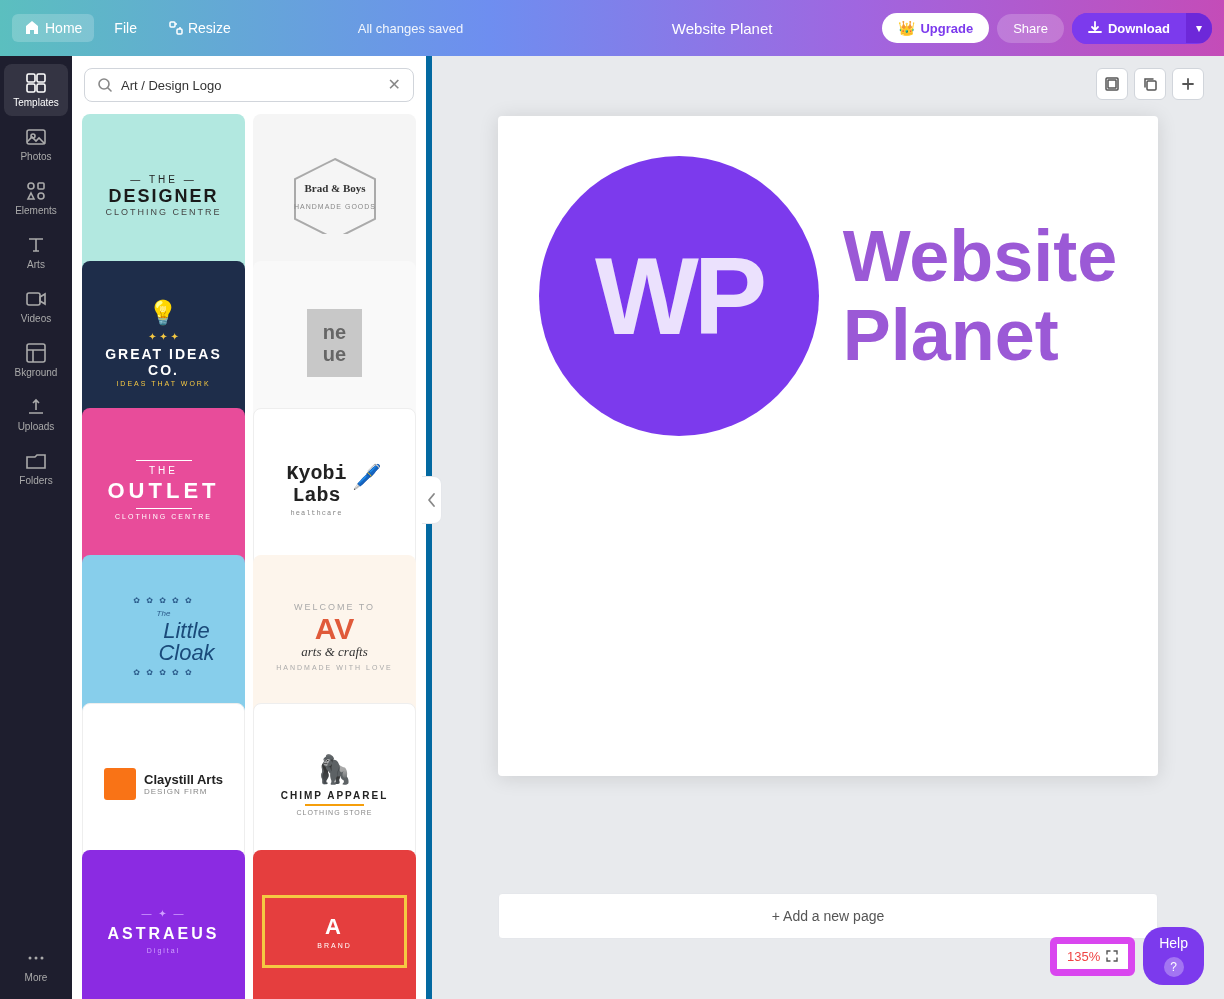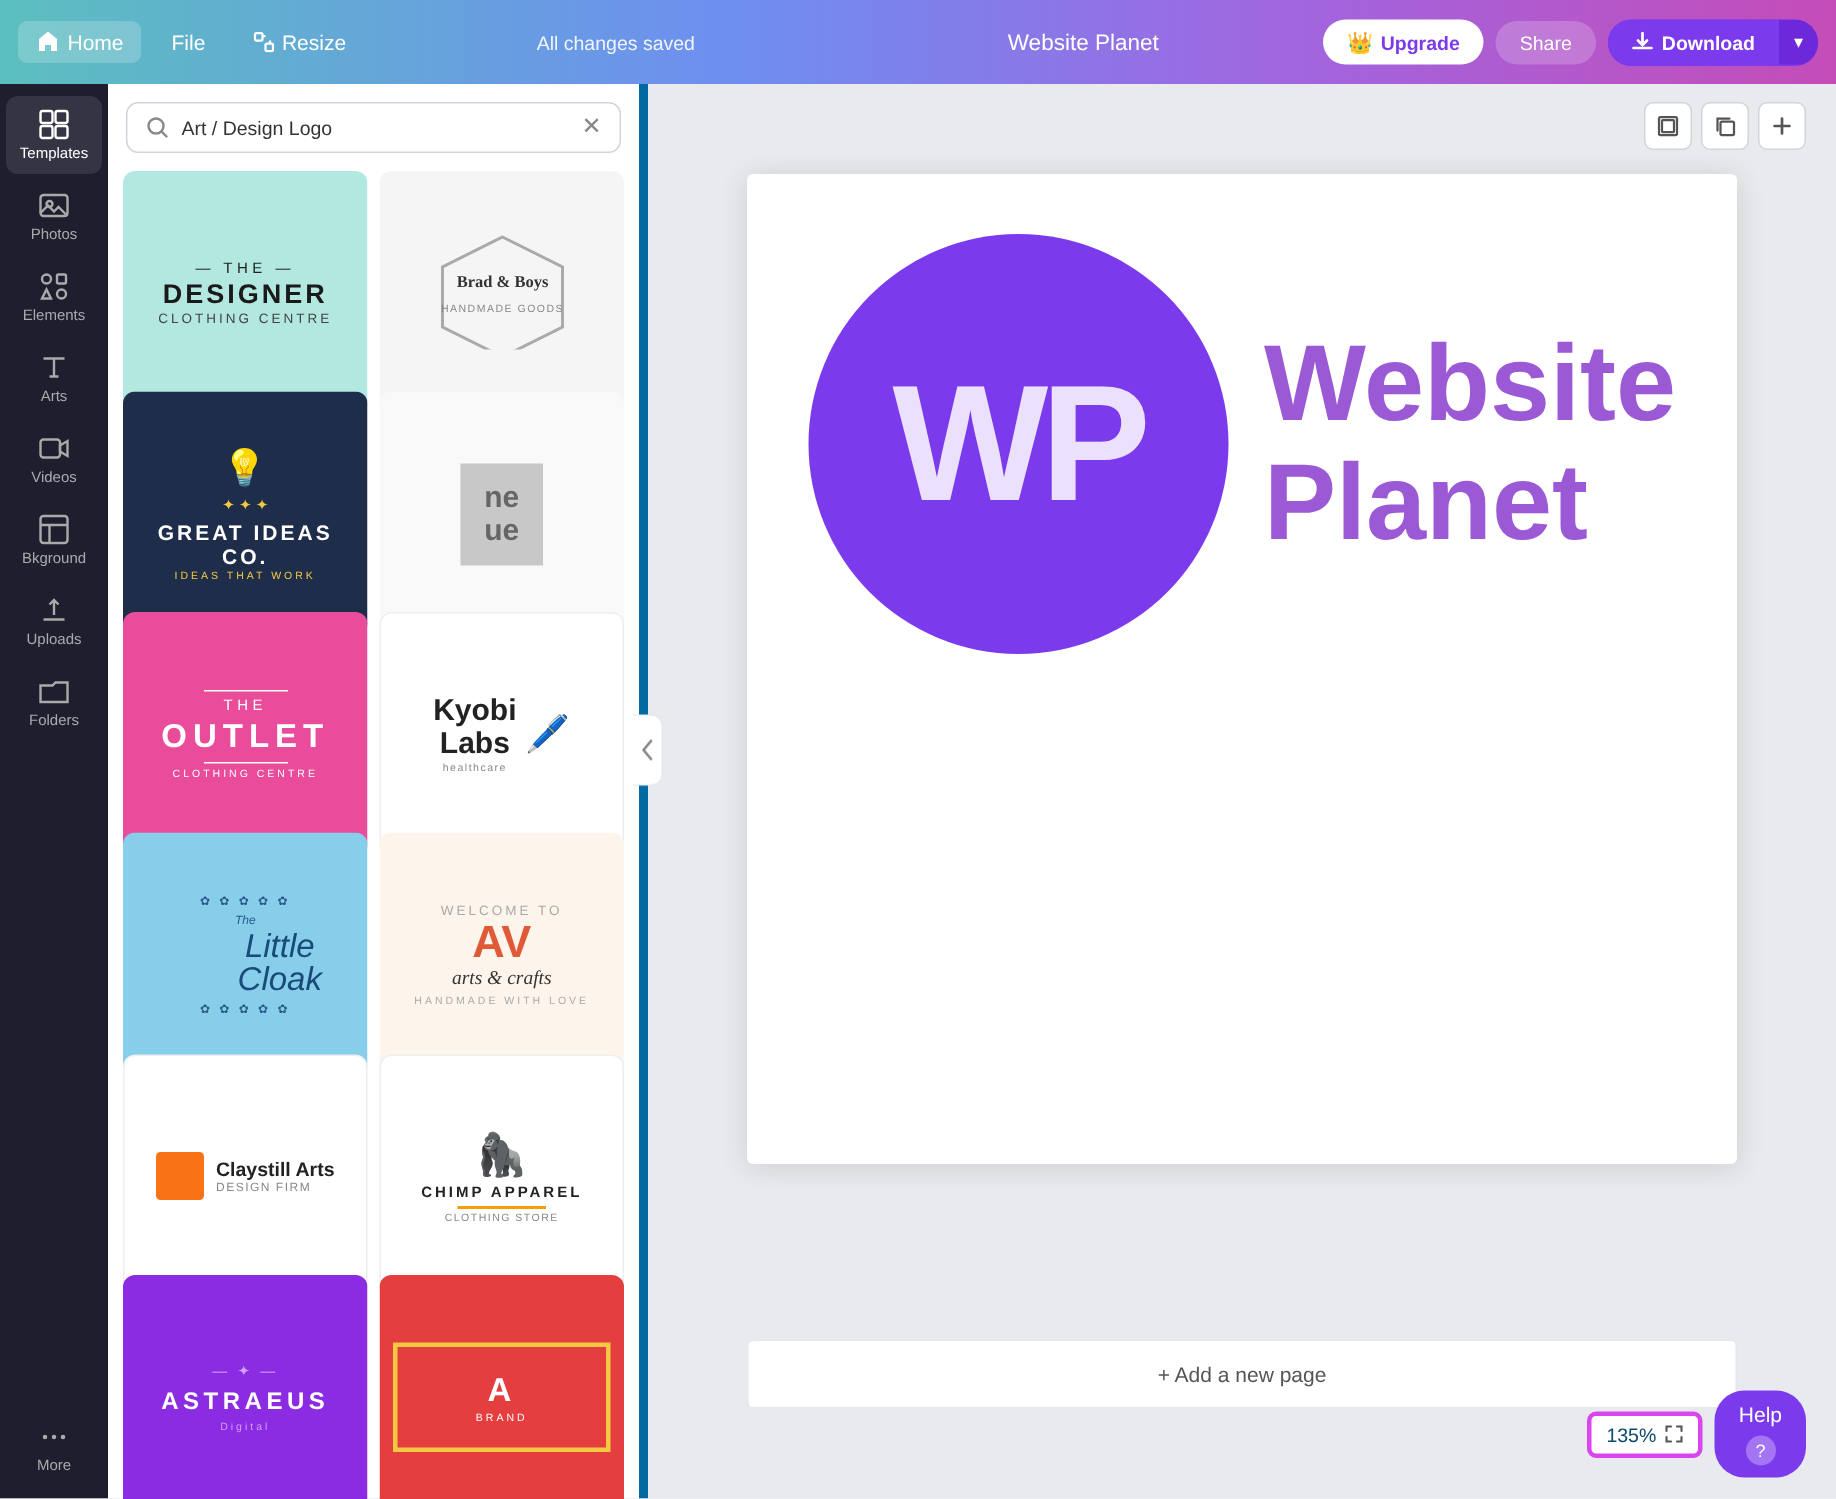--- a/index.html
+++ b/index.html
@@ -132,22 +132,22 @@
     .add-page-bar {
       position: absolute; bottom: 60px; width: 660px;
       background: #fff; border: 1px solid #e5e7eb; border-radius: 4px;
       padding: 14px; text-align: center; cursor: pointer; color: #555; font-size: 14px;
     }
 
     .bottom-bar {
       position: absolute; bottom: 14px; right: 20px; display: flex; gap: 8px; align-items: center;
     }
     .zoom-control {
-      background: #fff; border: 3px solid #d946ef; border-radius: 6px;
-      padding: 5px 10px; font-size: 13px; color: #0c4a6e; display: flex; align-items: center; gap: 6px;
+      background: #fff; border: 7px solid #d946ef; border-radius: 6px;
+      padding: 5px 10px; font-size: 13px; color: #ef4444; display: flex; align-items: center; gap: 6px;
     }
     .help-btn {
       background: #7c3aed; color: #fff; border: none; border-radius: 20px;
       padding: 8px 16px; cursor: pointer; font-size: 14px; font-weight: 500;
       display: flex; align-items: center; gap: 6px; flex-direction: column;
     }
 
     
     .collapse-arrow {
       position: absolute; left: 422px; top: 50%; transform: translateY(-50%);
@@ -327,21 +327,21 @@
         <div style="text-align:center;padding:16px 8px;">
           <div style="width:50%;height:1px;background:#fff;margin:0 auto 4px;"></div>
           <div style="color:#fff;font-size:10px;letter-spacing:3px;margin-bottom:2px;">THE</div>
           <div style="color:#fff;font-size:22px;font-weight:900;letter-spacing:4px;">OUTLET</div>
           <div style="width:50%;height:1px;background:#fff;margin:4px auto;"></div>
           <div style="color:#fff;font-size:7px;letter-spacing:2px;">CLOTHING CENTRE</div>
         </div>
       </div>
 
       <div class="template-card tc-kyobi">
-        <div style="text-align:center;padding:16px 8px;display:flex;align-items:center;justify-content:center;gap:6px;">
+        <div style="text-align:center;padding:16px 8px;display:flex;align-items:flex-start;justify-content:center;gap:6px;font-family:Liberation Mono, monospace;">
           <div>
             <div style="font-size:20px;font-weight:700;color:#222;line-height:1.1;">Kyobi<br>Labs</div>
             <div style="font-size:7px;color:#888;letter-spacing:1px;margin-top:2px;">healthcare</div>
           </div>
           <div style="font-size:24px;">🖊️</div>
         </div>
       </div>
 
       <div class="template-card tc-little">
         <div style="text-align:center;padding:12px 8px;">

